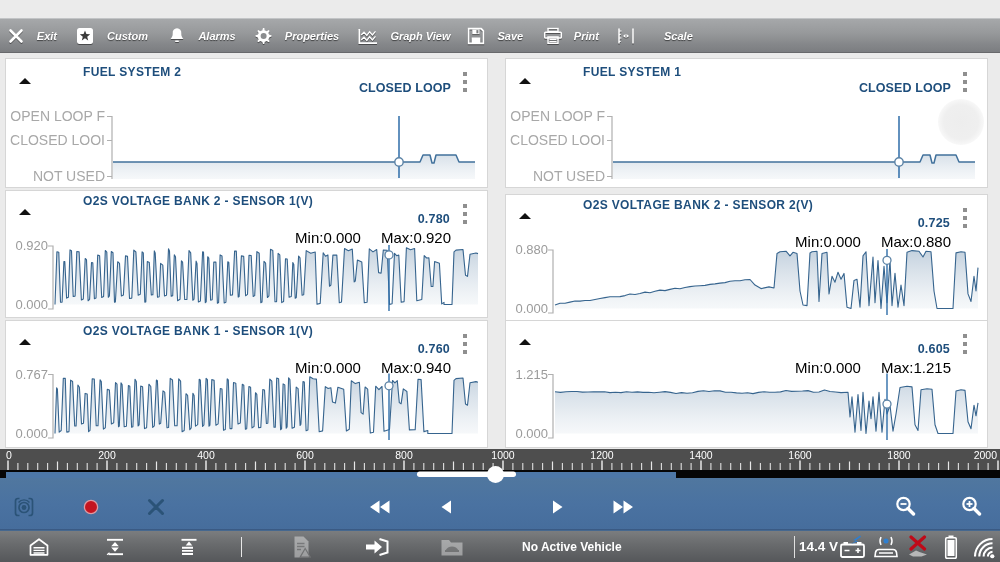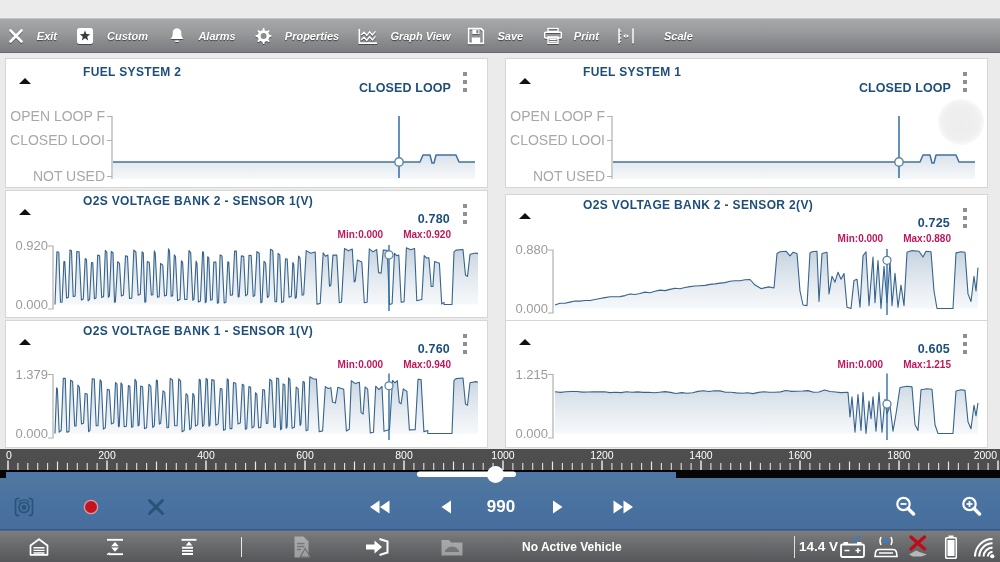--- a/index.html
+++ b/index.html
@@ -14,21 +14,21 @@
   filter:drop-shadow(0 1px 0 rgba(0,0,0,0.45)); }
 .tlbl { position:absolute; top:50%; transform:translateY(-50%); color:#fff; font-weight:bold;
   font-size:11px; text-shadow:0 1px 1px rgba(0,0,0,0.55);font-style:italic; }
 .panel { position:absolute; background:#fff; border:1px solid #d6d6d6; }
 .tri { position:absolute; left:13px; top:18px; width:0; height:0;
   border-left:6px solid transparent; border-right:6px solid transparent; border-bottom:6px solid #111; }
 .title { position:absolute; left:61px; top:3px; color:#1e4e7c; font-weight:bold; font-size:12px; letter-spacing:0.35px;padding-left:16px; }
 .dots { position:absolute; right:20px; top:13px; }
 .dots i { display:block; width:4px; height:4px; background:#8f8f8f; margin-bottom:4px; }
 .bigval { position:absolute; right:37px; top:21px; color:#1e4e7c; font-weight:bold; font-size:12.5px; letter-spacing:0.2px; }
-.minmax { position:absolute; right:36px; top:38px; color:#be185d; font-size:10px;font-weight:bold; }
+.minmax { position:absolute; right:36px; top:38px; color:#000000; font-size:15px; }
 .minmax .mx { margin-left:20px; }
 .ylab { position:absolute; color:#9b9b9b; font-size:13px; text-align:right; }
 .flab { position:absolute; width:101px; right:382px; color:#a8a8a8; font-size:14px; text-align:right;
   white-space:nowrap; overflow:hidden; }
 .ctrl { position:absolute; left:0; top:478px; width:1000px; height:52px;
   background:linear-gradient(180deg,#50779f 0%,#4a72a1 50%,#466d9c 100%);
   box-shadow:inset 0 -1px 0 #3a5a84; }
 .bbar { position:absolute; left:0; top:530px; width:1000px; height:32px;
   background:linear-gradient(180deg,#7b7d7f 0%,#6a6c6e 40%,#55575a 100%);
   border-top:1px solid #46688f; }
@@ -221,21 +221,21 @@
 </svg>
 <div class="tri"></div>
 <div class="title">O2S VOLTAGE BANK 1 - SENSOR 1(V)</div>
 <div class="dots">
         <i></i>
         <i></i>
         <i></i>
       </div>
 <div class="bigval">0.760</div>
 <div class="minmax"><span>Min:0.000</span><span class="mx">Max:0.940</span></div>
-<div class="ylab" style="right:439px;top:45.5px">1.379</div>
+<div class="ylab" style="right:439px;top:45.5px">0.767</div>
 <div class="ylab" style="right:439px;top:104.5px">0.000</div>
 </div>
     <div class="panel" style="left:505px;top:320px;width:483px;height:128px">
 <svg width="483" height="128" viewBox="0 0 483 128" style="position:absolute;left:0;top:0">
 <defs>
           <linearGradient id="g505_320" x1="0" y1="53.5" x2="0" y2="112.5" gradientUnits="userSpaceOnUse">
 <stop offset="0" stop-color="#93acc3" stop-opacity="0.55"></stop>
             <stop offset="0.55" stop-color="#b4c5d5" stop-opacity="0.38"></stop>
             <stop offset="1" stop-color="#ccd8e2" stop-opacity="0.18"></stop>
           </linearGradient>
@@ -409,21 +409,20 @@
           <circle cx="9.5" cy="9" r="6.2" fill="none" stroke="#ffffff" stroke-width="2.2"></circle>
           <line x1="6.5" y1="9" x2="12.5" y2="9" stroke="#ffffff" stroke-width="1.8"></line>
           <line x1="14" y1="13.5" x2="19.5" y2="19" stroke="#ffffff" stroke-width="3.4" stroke-linecap="round"></line>
         </svg></div>
       <div style="position:absolute;left:960px;top:calc(50% + 2.5px);transform:translateY(-50%);line-height:0"><svg width="24" height="24" viewBox="0 0 24 24">
           <circle cx="9.5" cy="9" r="6.2" fill="none" stroke="#ffffff" stroke-width="2.2"></circle>
           <line x1="6.5" y1="9" x2="12.5" y2="9" stroke="#ffffff" stroke-width="1.8"></line>
           <line x1="9.5" y1="6" x2="9.5" y2="12" stroke="#ffffff" stroke-width="1.8"></line>
           <line x1="14" y1="13.5" x2="19.5" y2="19" stroke="#ffffff" stroke-width="3.4" stroke-linecap="round"></line>
         </svg></div>
-      <div style="position:absolute;left:470px;top:3px;width:62px;height:100%;display:flex;align-items:center;justify-content:center;color:#fff;font-size:17px;font-weight:bold">990</div>
     </div>
 <div class="bbar">
       <div style="position:absolute;left:38.5px;top:50%;transform:translate(-50%,-50%);line-height:0"><svg width="20" height="18" viewBox="0 0 20 18">
           <path d="M1.5,7.5 L10,1.2 L18.5,7.5 V16.8 H1.5 Z" fill="none" stroke="#ffffff" stroke-width="1.7" stroke-linejoin="round"></path>
           <path d="M4.5,9.8 H15.5 M4.5,12.4 H15.5 M4.5,15 H15.5" stroke="#ffffff" stroke-width="1.4"></path>
         </svg></div>
       <div style="position:absolute;left:115px;top:50%;transform:translate(-50%,-50%);line-height:0"><svg width="18" height="17" viewBox="0 0 18 17">
           <path d="M1,1.2 H17" stroke="#ffffff" stroke-width="2"></path>
           <path d="M9,3.5 L12.8,7.8 H5.2 Z M9,13.3 L12.8,9 H5.2 Z" fill="#ffffff"></path>
           <path d="M2.5,15.8 H17" stroke="#ffffff" stroke-width="2"></path>

